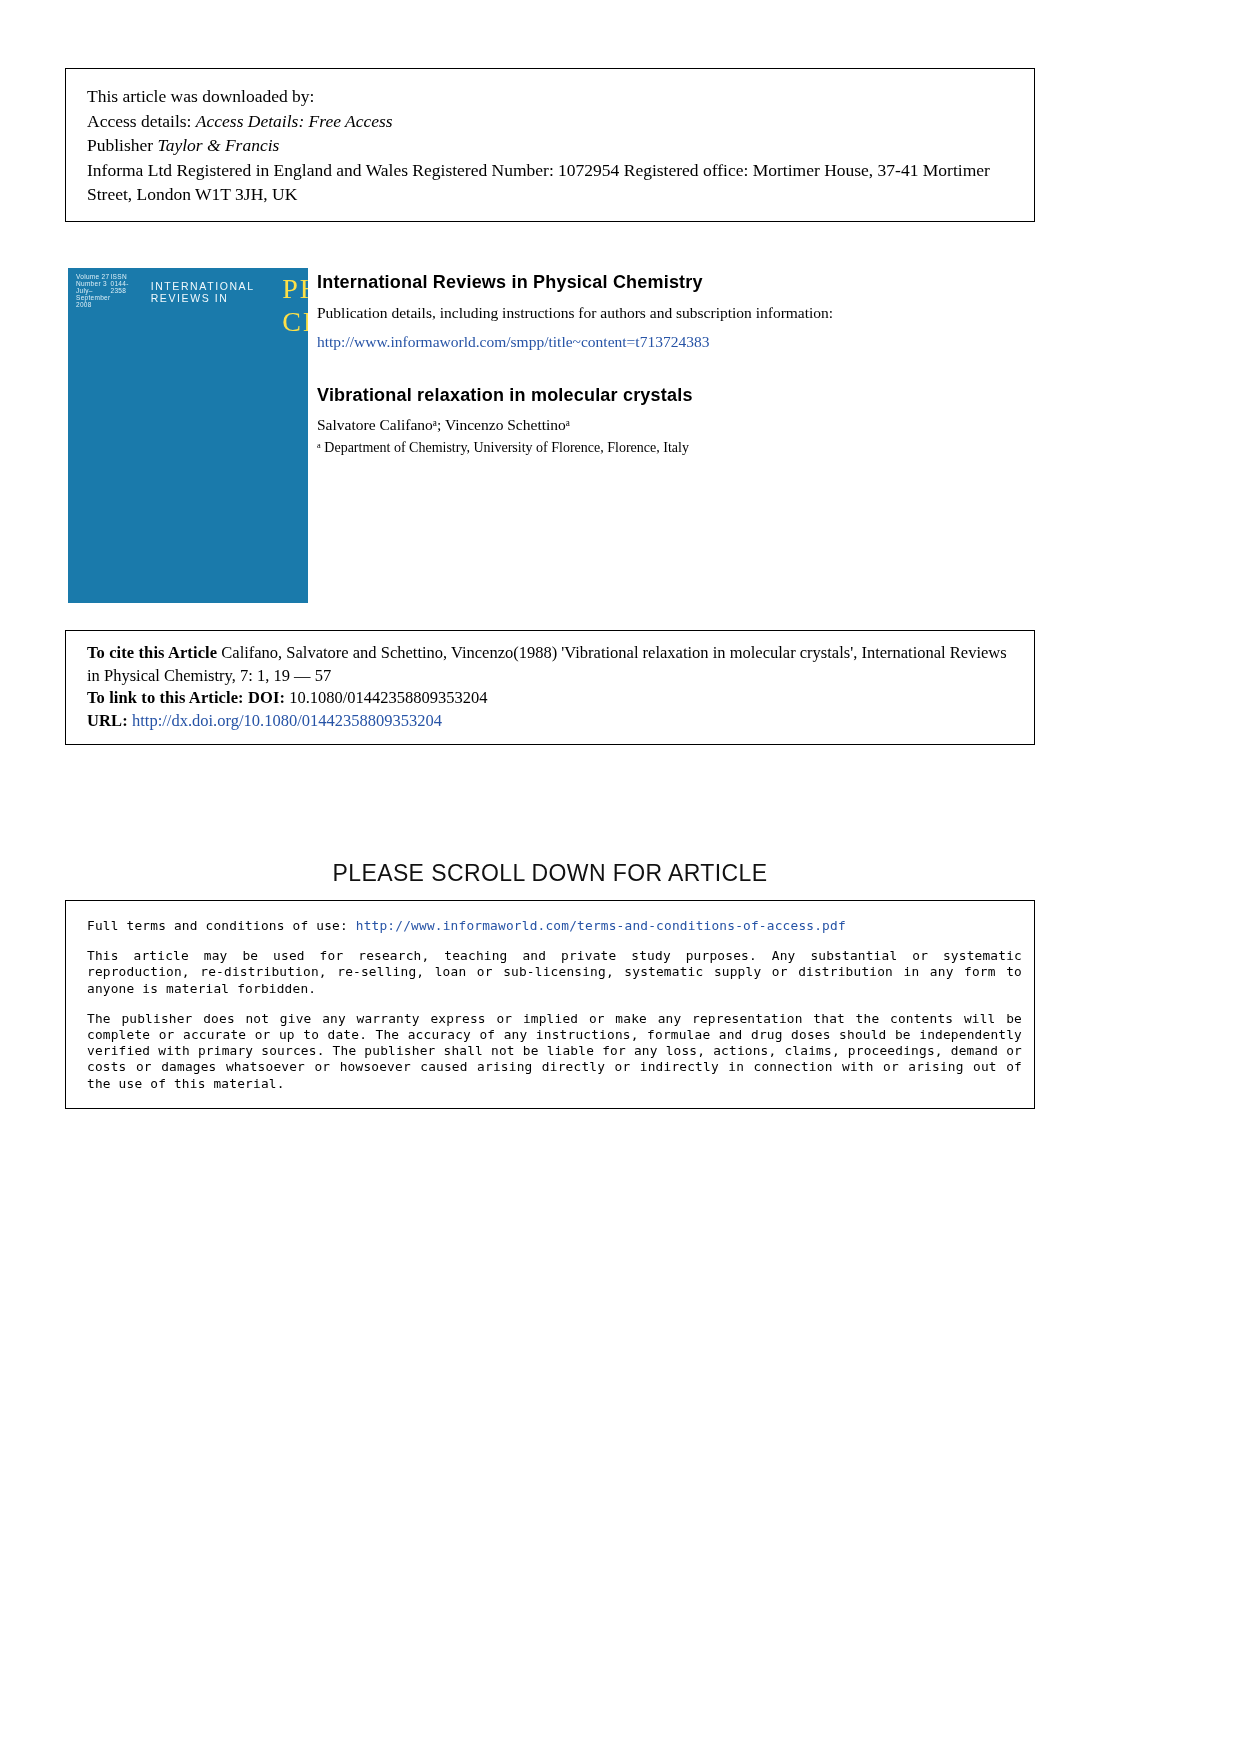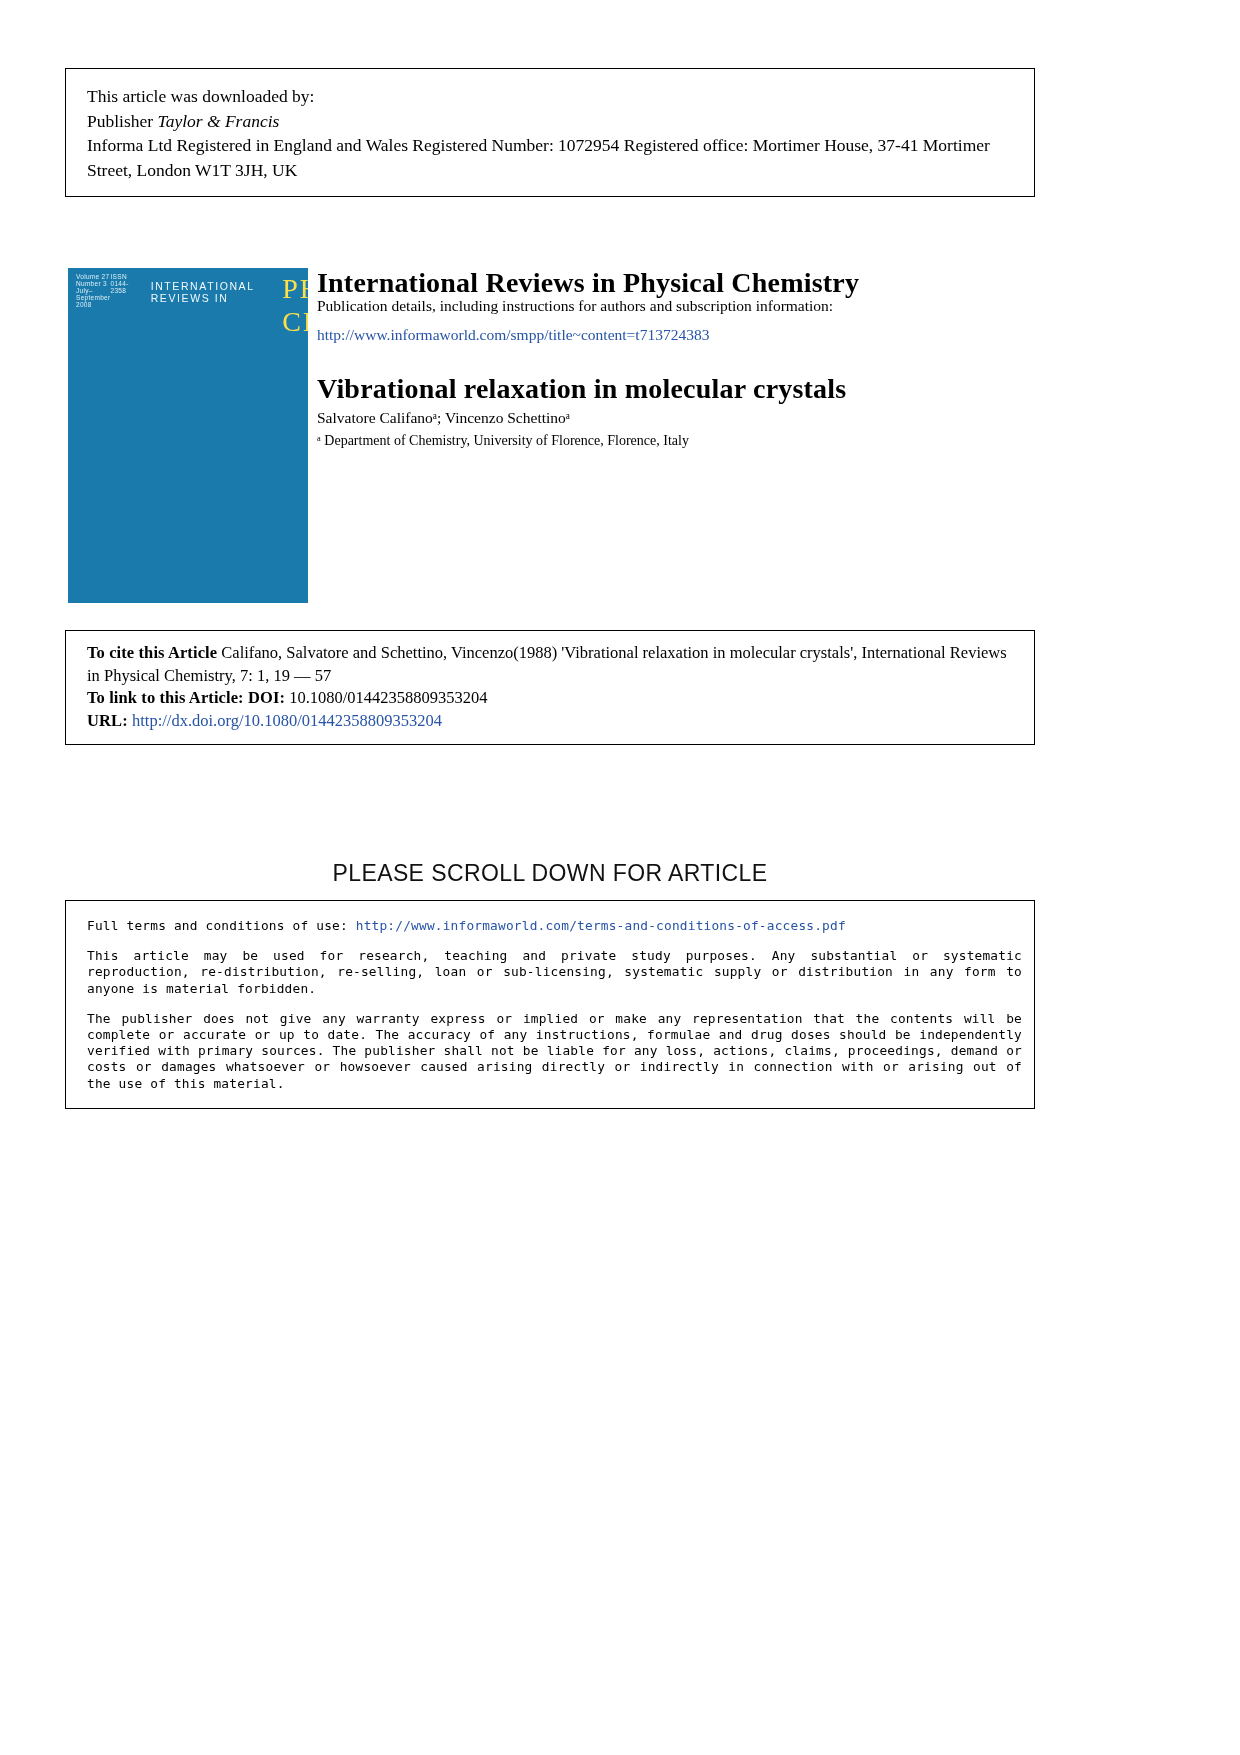--- a/index.html
+++ b/index.html
@@ -102,27 +102,27 @@
     width: 7px; height: 7px;
     border-radius: 50% 0 50% 50%;
     background: #fff;
   }
   .tf-text { display: flex; flex-direction: column; line-height: 8px; }
   .tf-sub { font-size: 5.5px; color: #cfe8f2; }
 
   
   .right-col { flex: 1; padding-top: 2px; font-size: 15.5px; }
   .journal-title, .article-title {
-    font-family: Liberation Serif, serif;
+    font-family: Liberation Sans, sans-serif;
     font-weight: bold;
-    font-size: 28px;
+    font-size: 18px;
     line-height: 25px;
     letter-spacing: 0.2px;
   }
-  .pub-details { font-size: 15.5px; line-height: 21px; }
+  .pub-details { margin-top: 7px; font-size: 15.5px; line-height: 21px; }
   a.link, .link {
     color: #2653a6;
     text-decoration: none;
     cursor: pointer;
   }
   .link-line { margin-top: 8px; font-size: 15.5px; line-height: 21px; }
   .article-title { margin-top: 31px; }
   .authors { margin-top: 8px; font-size: 15.5px; }
   .affiliation { margin-top: 6px; font-size: 14px; }
 
@@ -165,20 +165,21 @@
   .terms-box p { margin-top: 14px; text-align: justify; }
   .terms-box .first-line { margin-top: 0; text-align: left; }
 </style>
 </head>
 <body>
 
 <div class="page">
 
   <div class="header-box">
     <div>This article was downloaded by:</div>
+    <div><span>Access details: </span><span class="italic">Access Details: Free Access</span></div>
     <div><span>Publisher </span><span class="italic">Taylor &amp; Francis</span></div>
     <div>Informa Ltd Registered in England and Wales Registered Number: 1072954 Registered office: Mortimer House, 37-41 Mortimer Street, London W1T 3JH, UK</div>
   </div>
 
   <div class="cover-row">
 
     <div class="cover">
       <div class="cover-masthead">
         <span>Volume 27  Number 3  July–September 2008</span>
         <span>ISSN 0144-2358</span>

